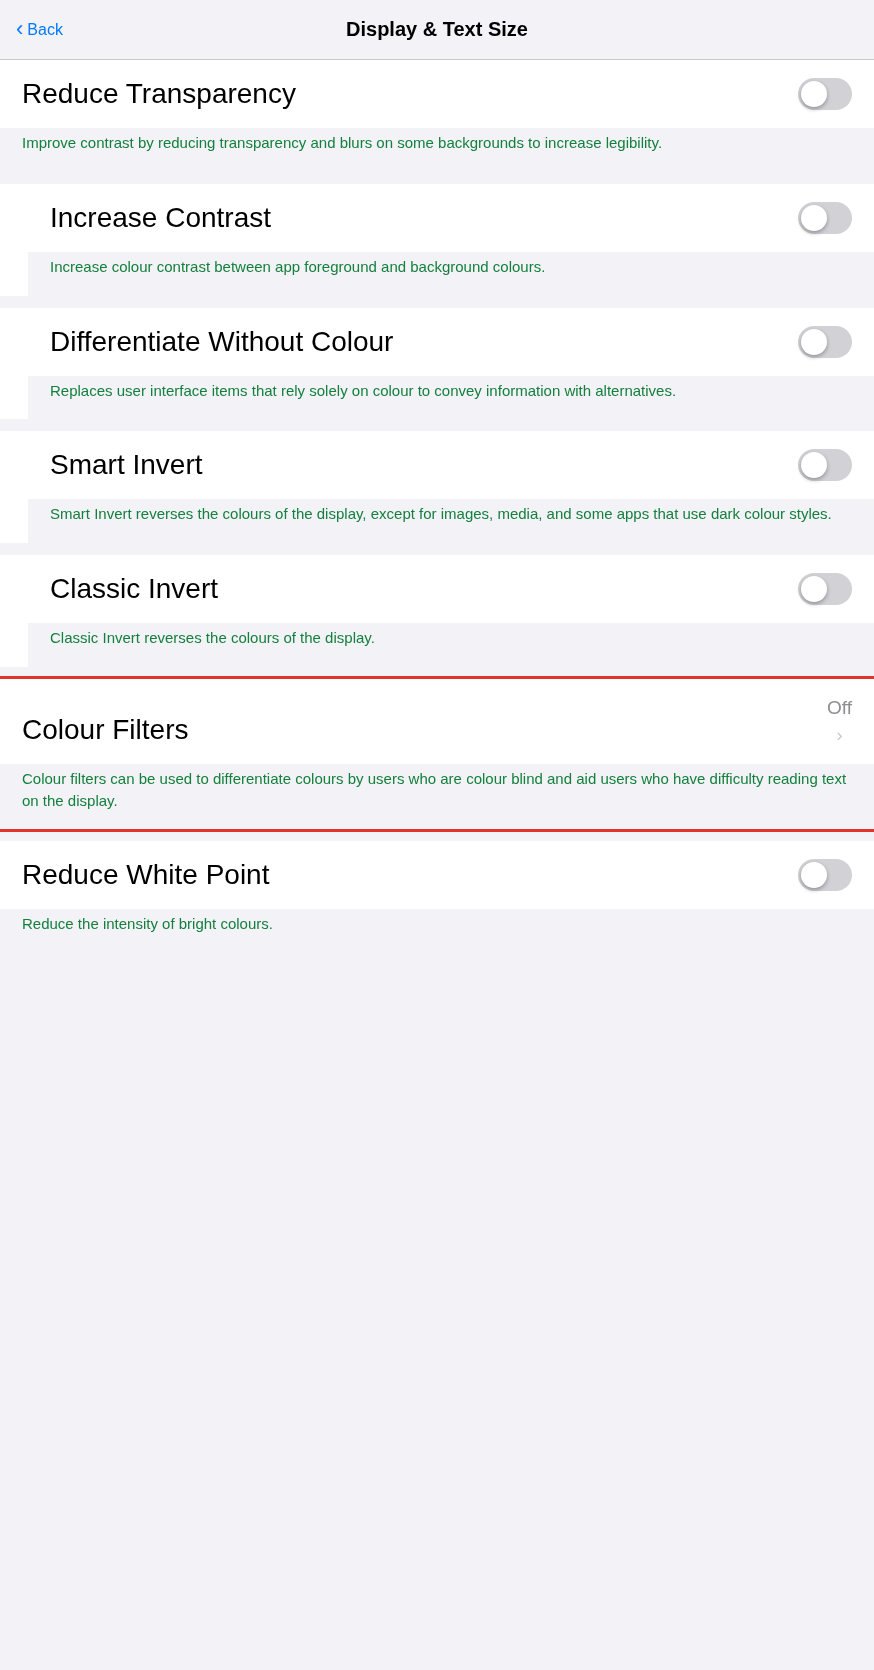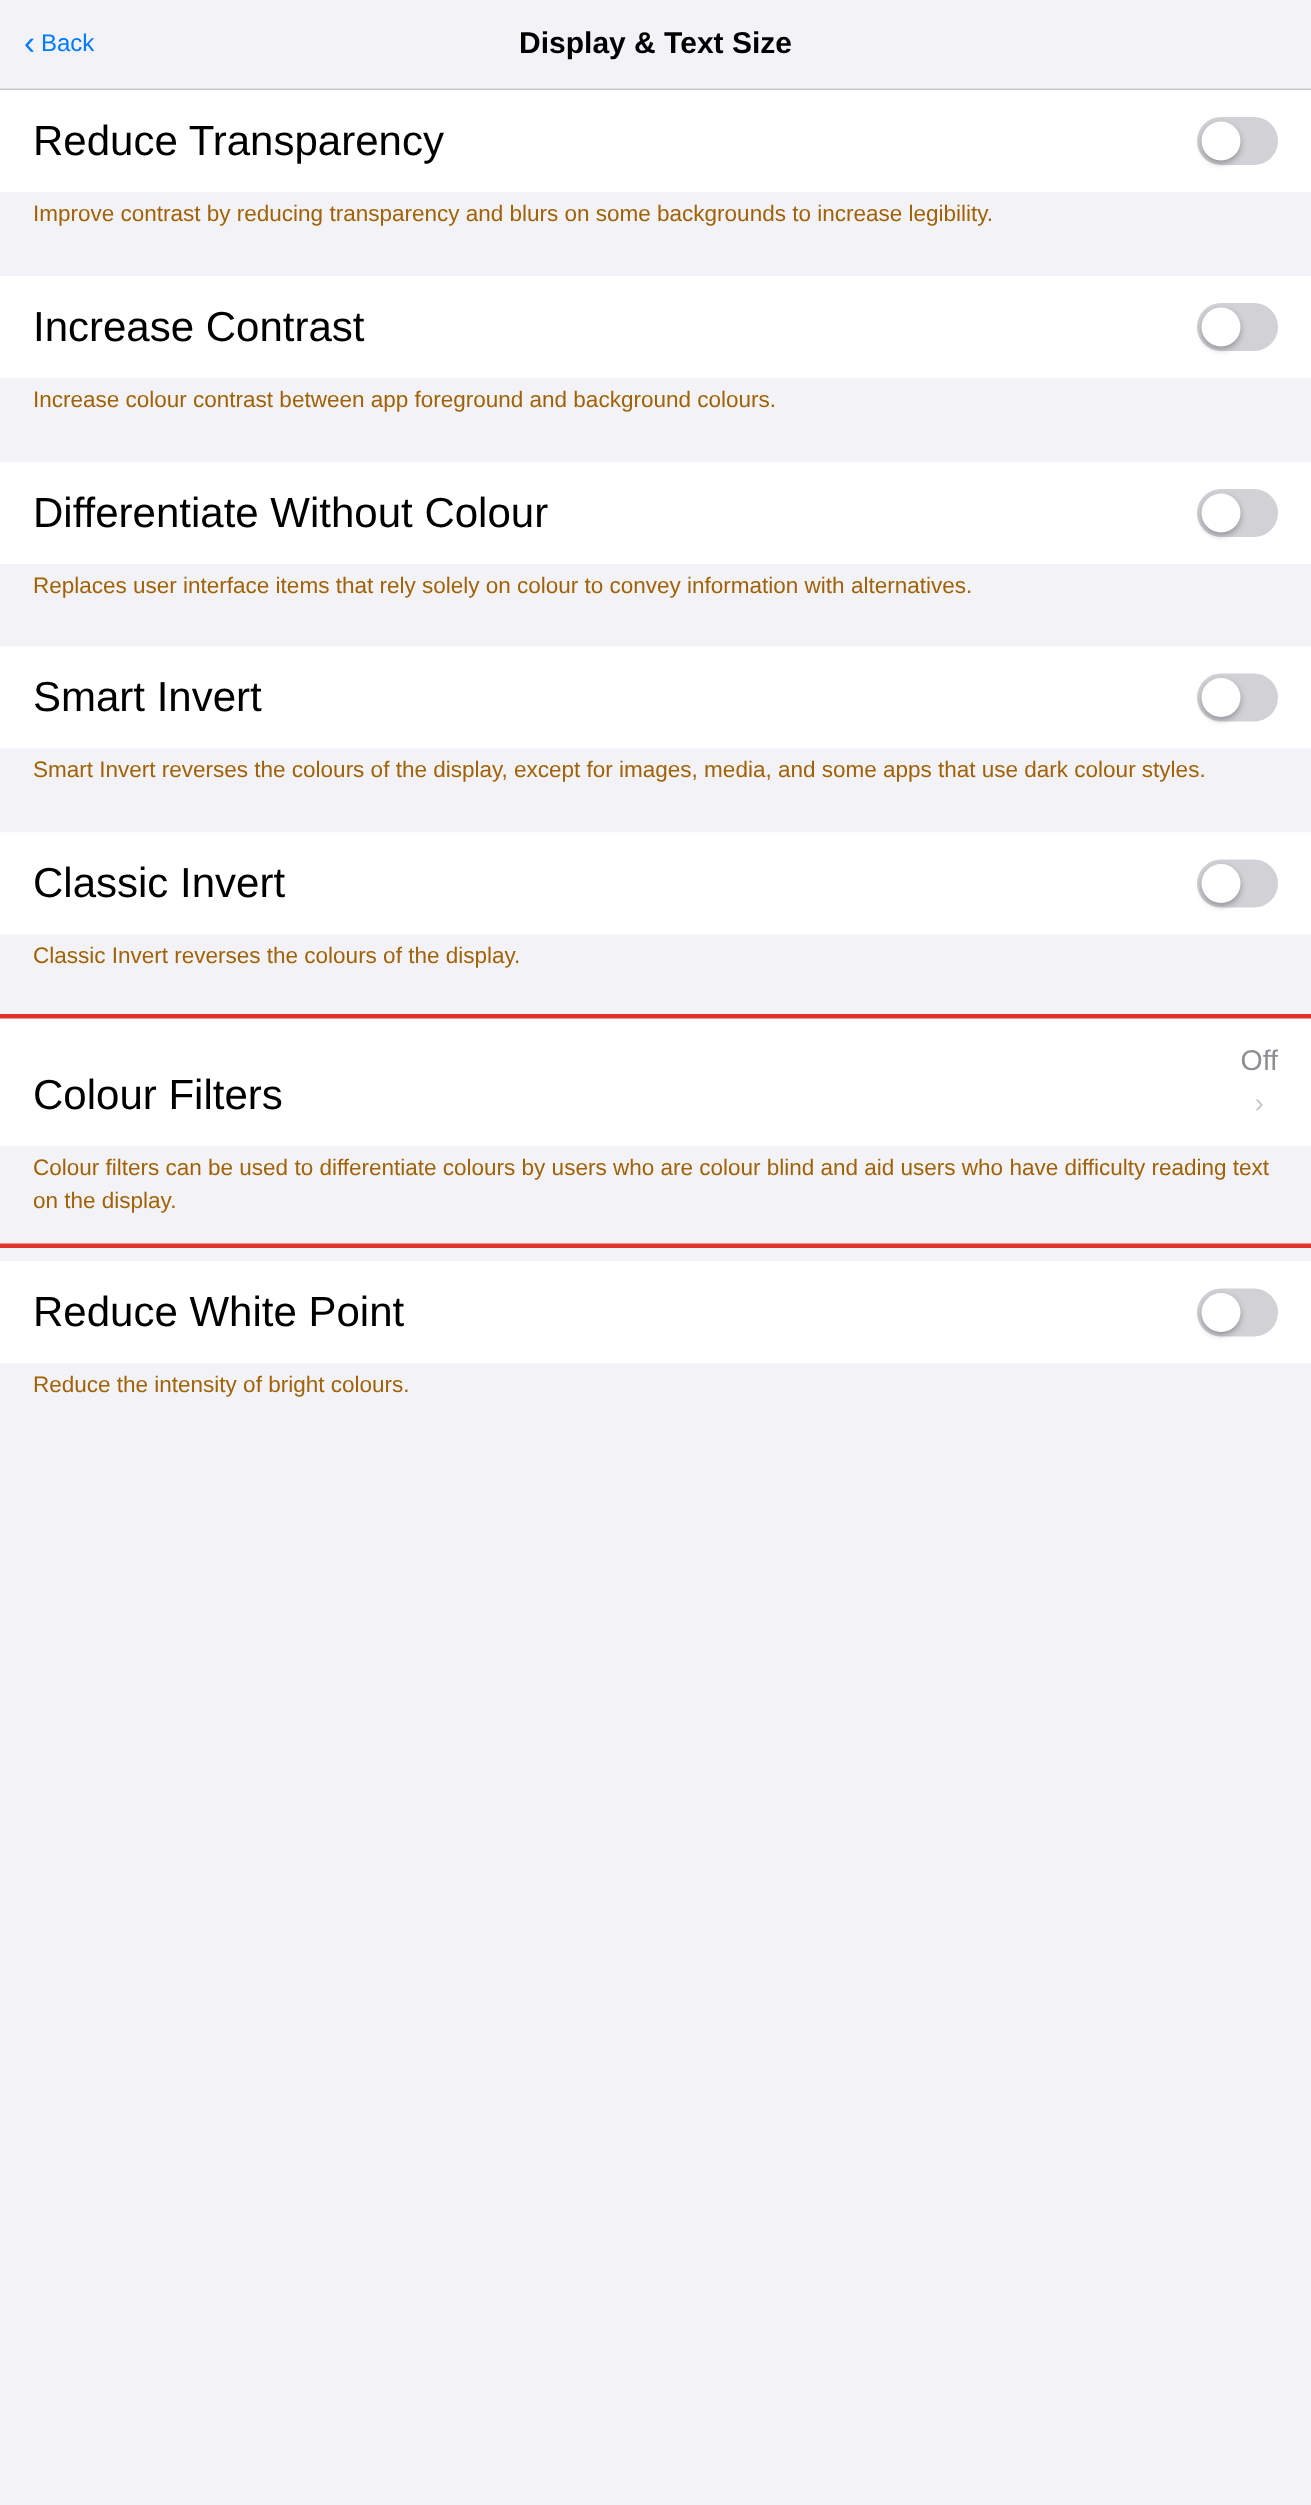--- a/index.html
+++ b/index.html
@@ -62,20 +62,21 @@
     }
 
     
     .setting-block {
       background: #fff;
       margin-bottom: 0;
     }
 
     .setting-block + .setting-block {
       margin-top: 12px;
+      padding-left: 28px;
     }
 
     .setting-row {
       display: flex;
       align-items: center;
       justify-content: space-between;
       padding: 18px 22px;
       background: #fff;
       min-height: 60px;
     }
@@ -83,21 +84,21 @@
     .setting-label {
       font-size: 28px;
       font-weight: 400;
       color: #000;
     }
 
     .setting-description {
       padding: 4px 22px 18px 22px;
       background: #f2f2f7;
       font-size: 15px;
-      color: #a16207;
+      color: #15803d;
       line-height: 1.45;
     }
 
     
     .toggle {
       position: relative;
       width: 54px;
       height: 32px;
       flex-shrink: 0;
     }

